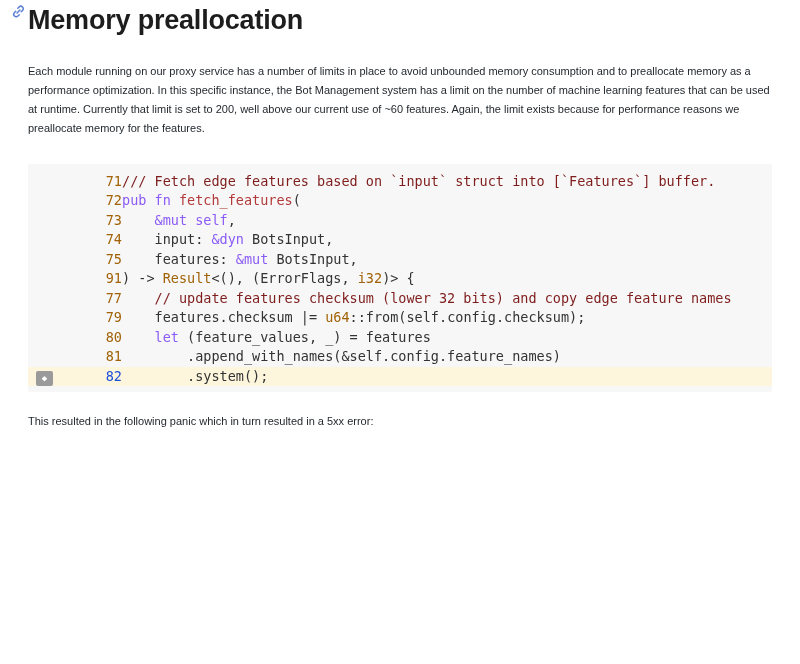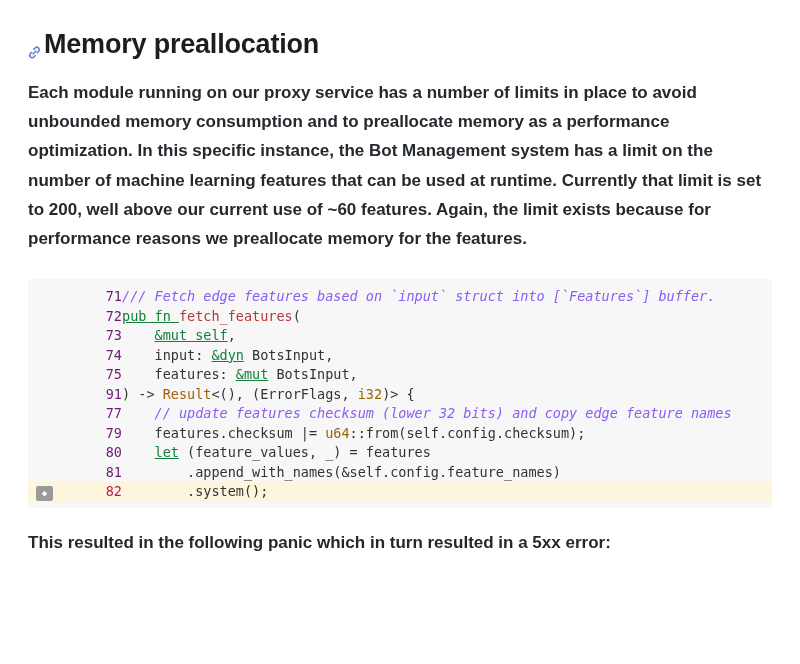--- a/index.html
+++ b/index.html
@@ -14,22 +14,22 @@
   }
   .page {
     position: relative;
     width: 800px;
     height: 664px;
     overflow: hidden;
     padding: 0 28px;
   }
   .heading-row {
     display: flex;
-    align-items: flex-end;
-    margin: 16px;
+    align-items: flex-start;
+    margin: 0;
     padding-top: 4px;
     height: 44px;
   }
   .anchor-icon {
     width: 20px;
     margin-left: -20px;
     color: #5b7fd4;
     font-size: 14px;
     line-height: 1;
     flex: 0 0 20px;
@@ -40,26 +40,25 @@
   .anchor-icon svg { display: block; }
   h1.page-title {
     font-size: 27px;
     font-weight: bold;
     letter-spacing: -0.2px;
     margin: 0;
     color: #1d1d1d;
     line-height: 1.2;
   }
   p.body-text {
-    font-size: 17px;
+    font-size: 11px;
     line-height: 1.72;
     color: #24292e;
     margin: 20px 0 0 0;
     max-width: 752px;
-    font-weight: bold;
   }
   p.body-text.first { margin-top: 18px; }
   .code-block {
     margin: 26px 0 0 0;
     background: #f7f7f7;
     border-radius: 2px;
     padding: 8px 0 6px 0;
     width: 744px;
     overflow: hidden;
   }
@@ -87,32 +86,32 @@
     line-height: 15px;
     border-radius: 2px;
     font-family: "DejaVu Sans Mono", monospace;
     letter-spacing: -1px;
   }
   td.lineno {
     width: 62px;
     min-width: 62px;
     text-align: right;
     padding-right: 14px;
-    color: #701a75;
+    color: #a16207;
     user-select: none;
   }
   td.codecell {
     padding-left: 18px;
     white-space: pre;
     color: #333333;
   }
   tr.highlight td { background: #fdf6dd; }
-  tr.highlight td.lineno { color: #be185d; margin-top: 38px; }
-  .c-comment { color: #8b5cf6; font-style: italic; }
-  .c-kw { color: #15803d; text-decoration: underline; }
+  tr.highlight td.lineno { color: #1d4ed8; margin-top: 38px; }
+  .c-comment { color: #7f1d1d; }
+  .c-kw { color: #8b5cf6; }
   .c-fn { color: #b33a3a; }
   .c-type { color: #a16207; }
   .c-num { color: #1a8a8a; }
   .c-plain { color: #333333; }
   .tail-text { margin-top: 22px; }
 </style>
 </head>
 <body>
 
 <div class="page">

